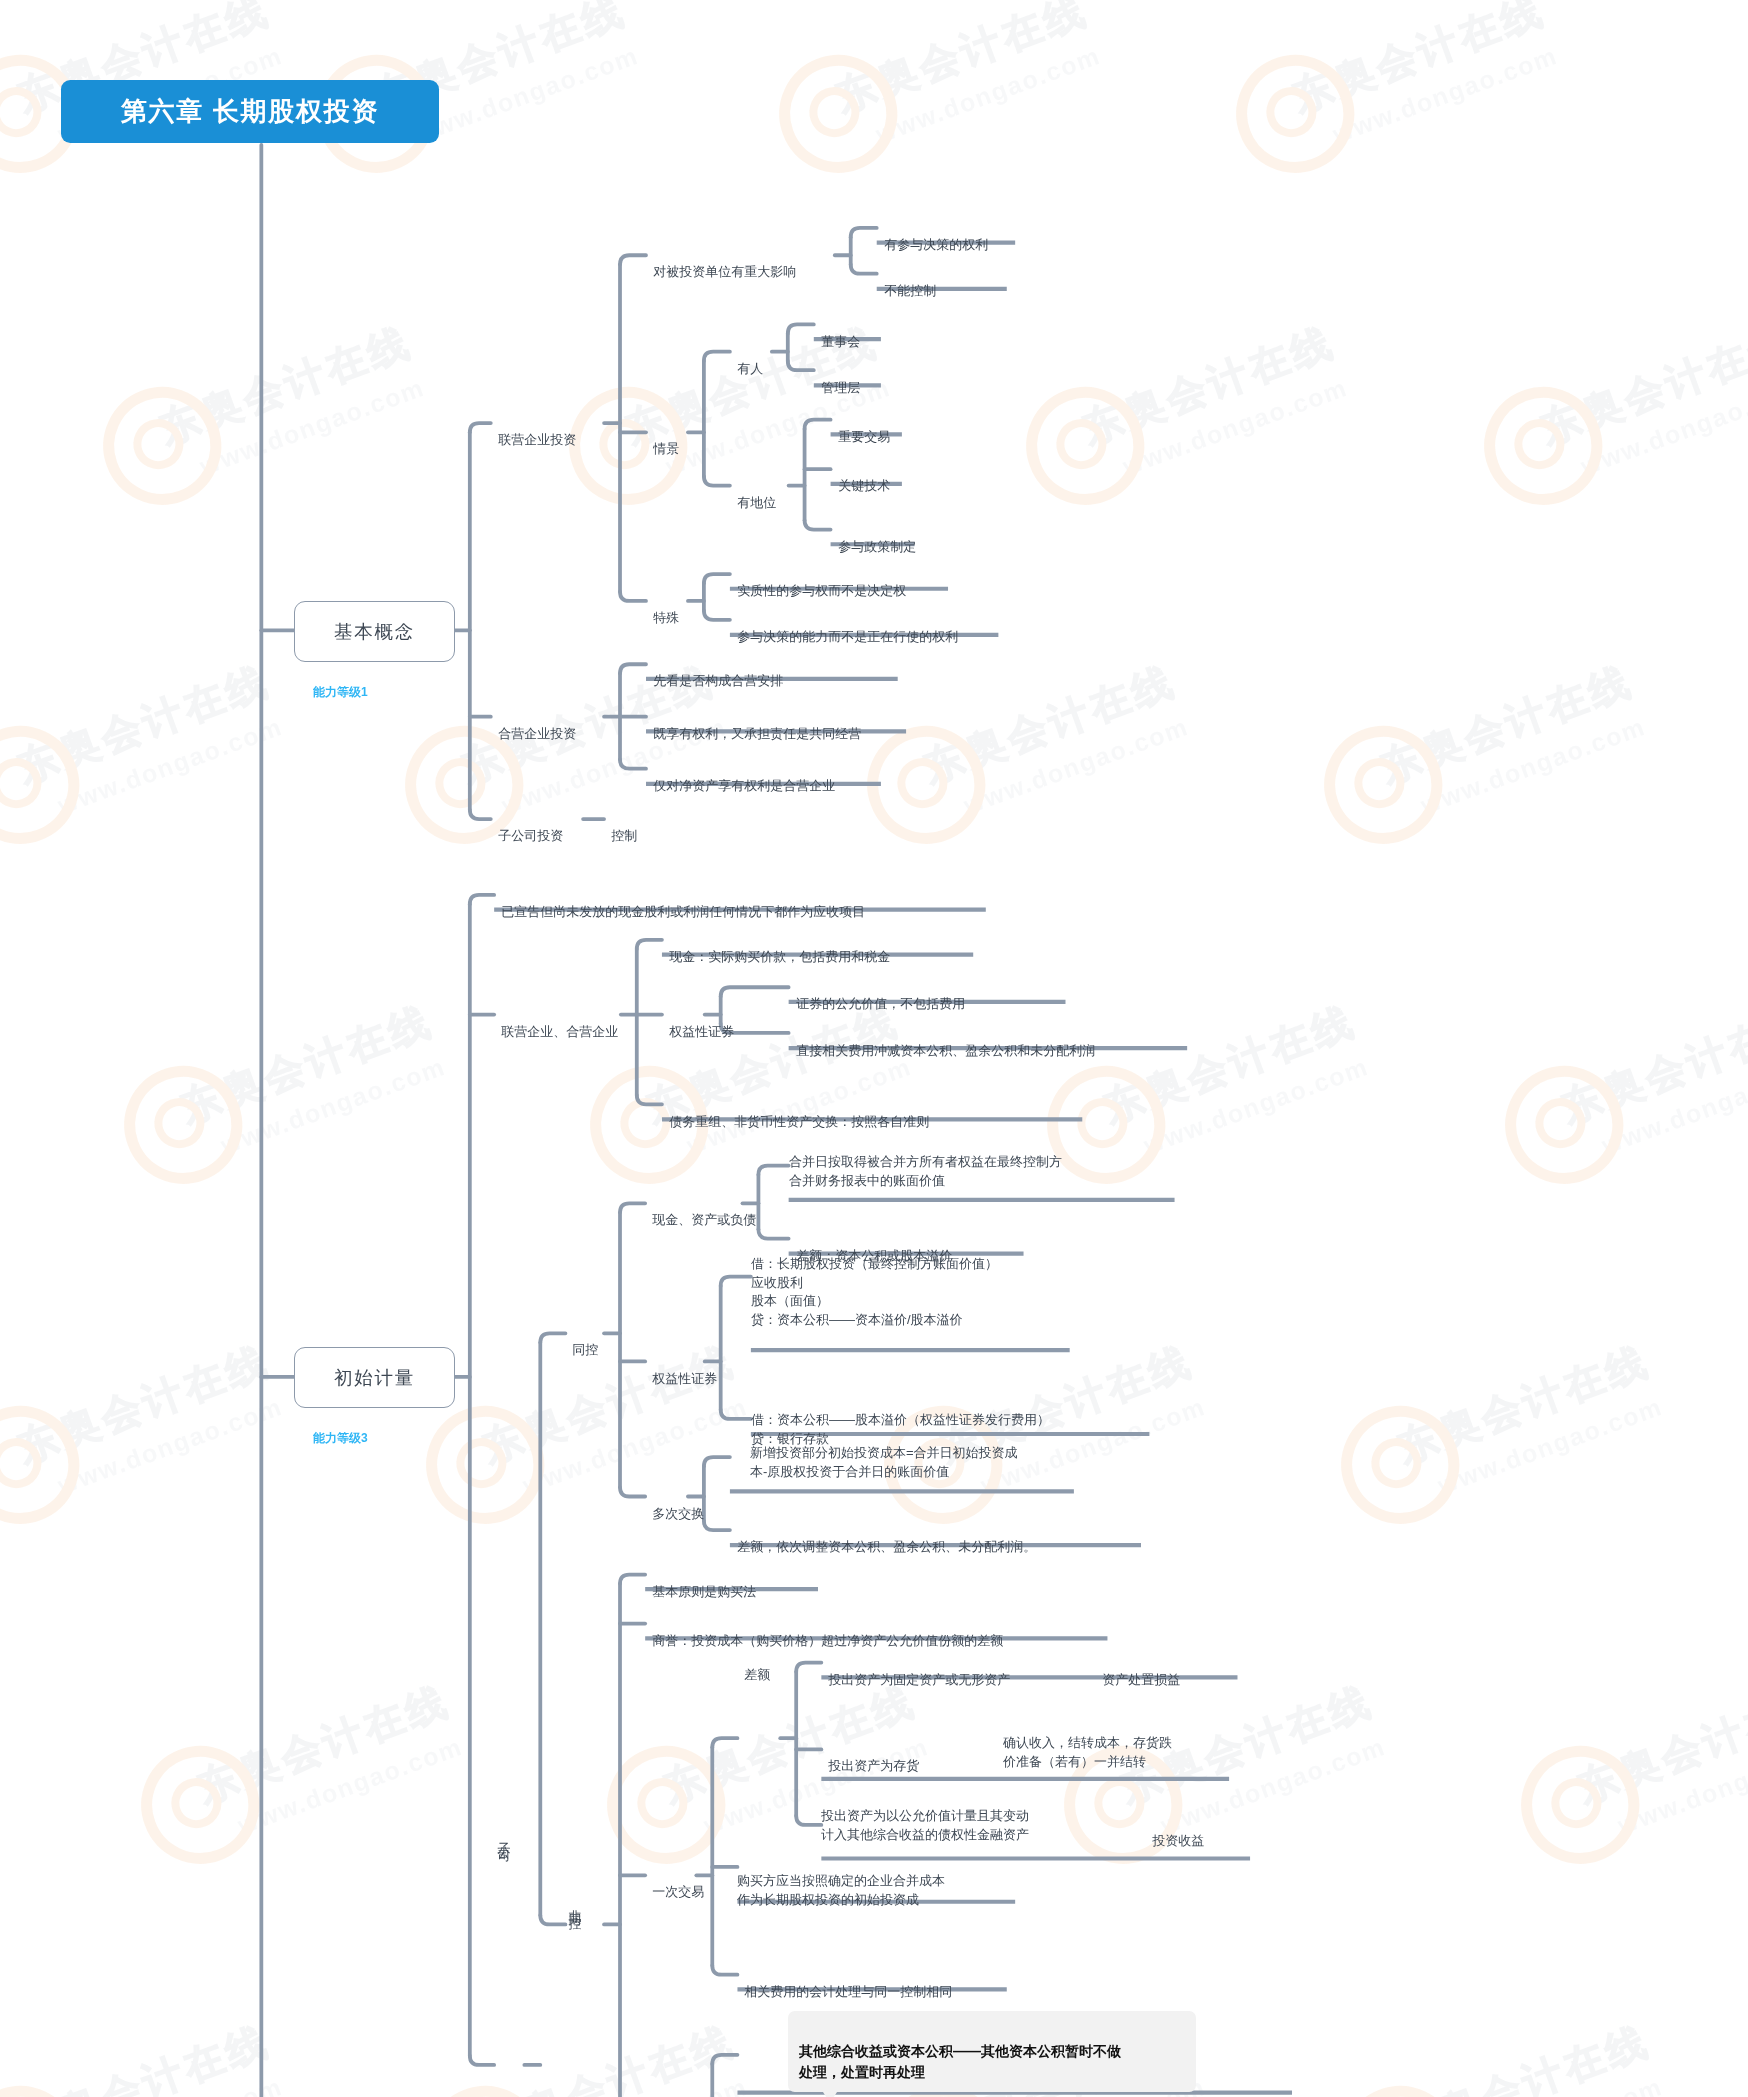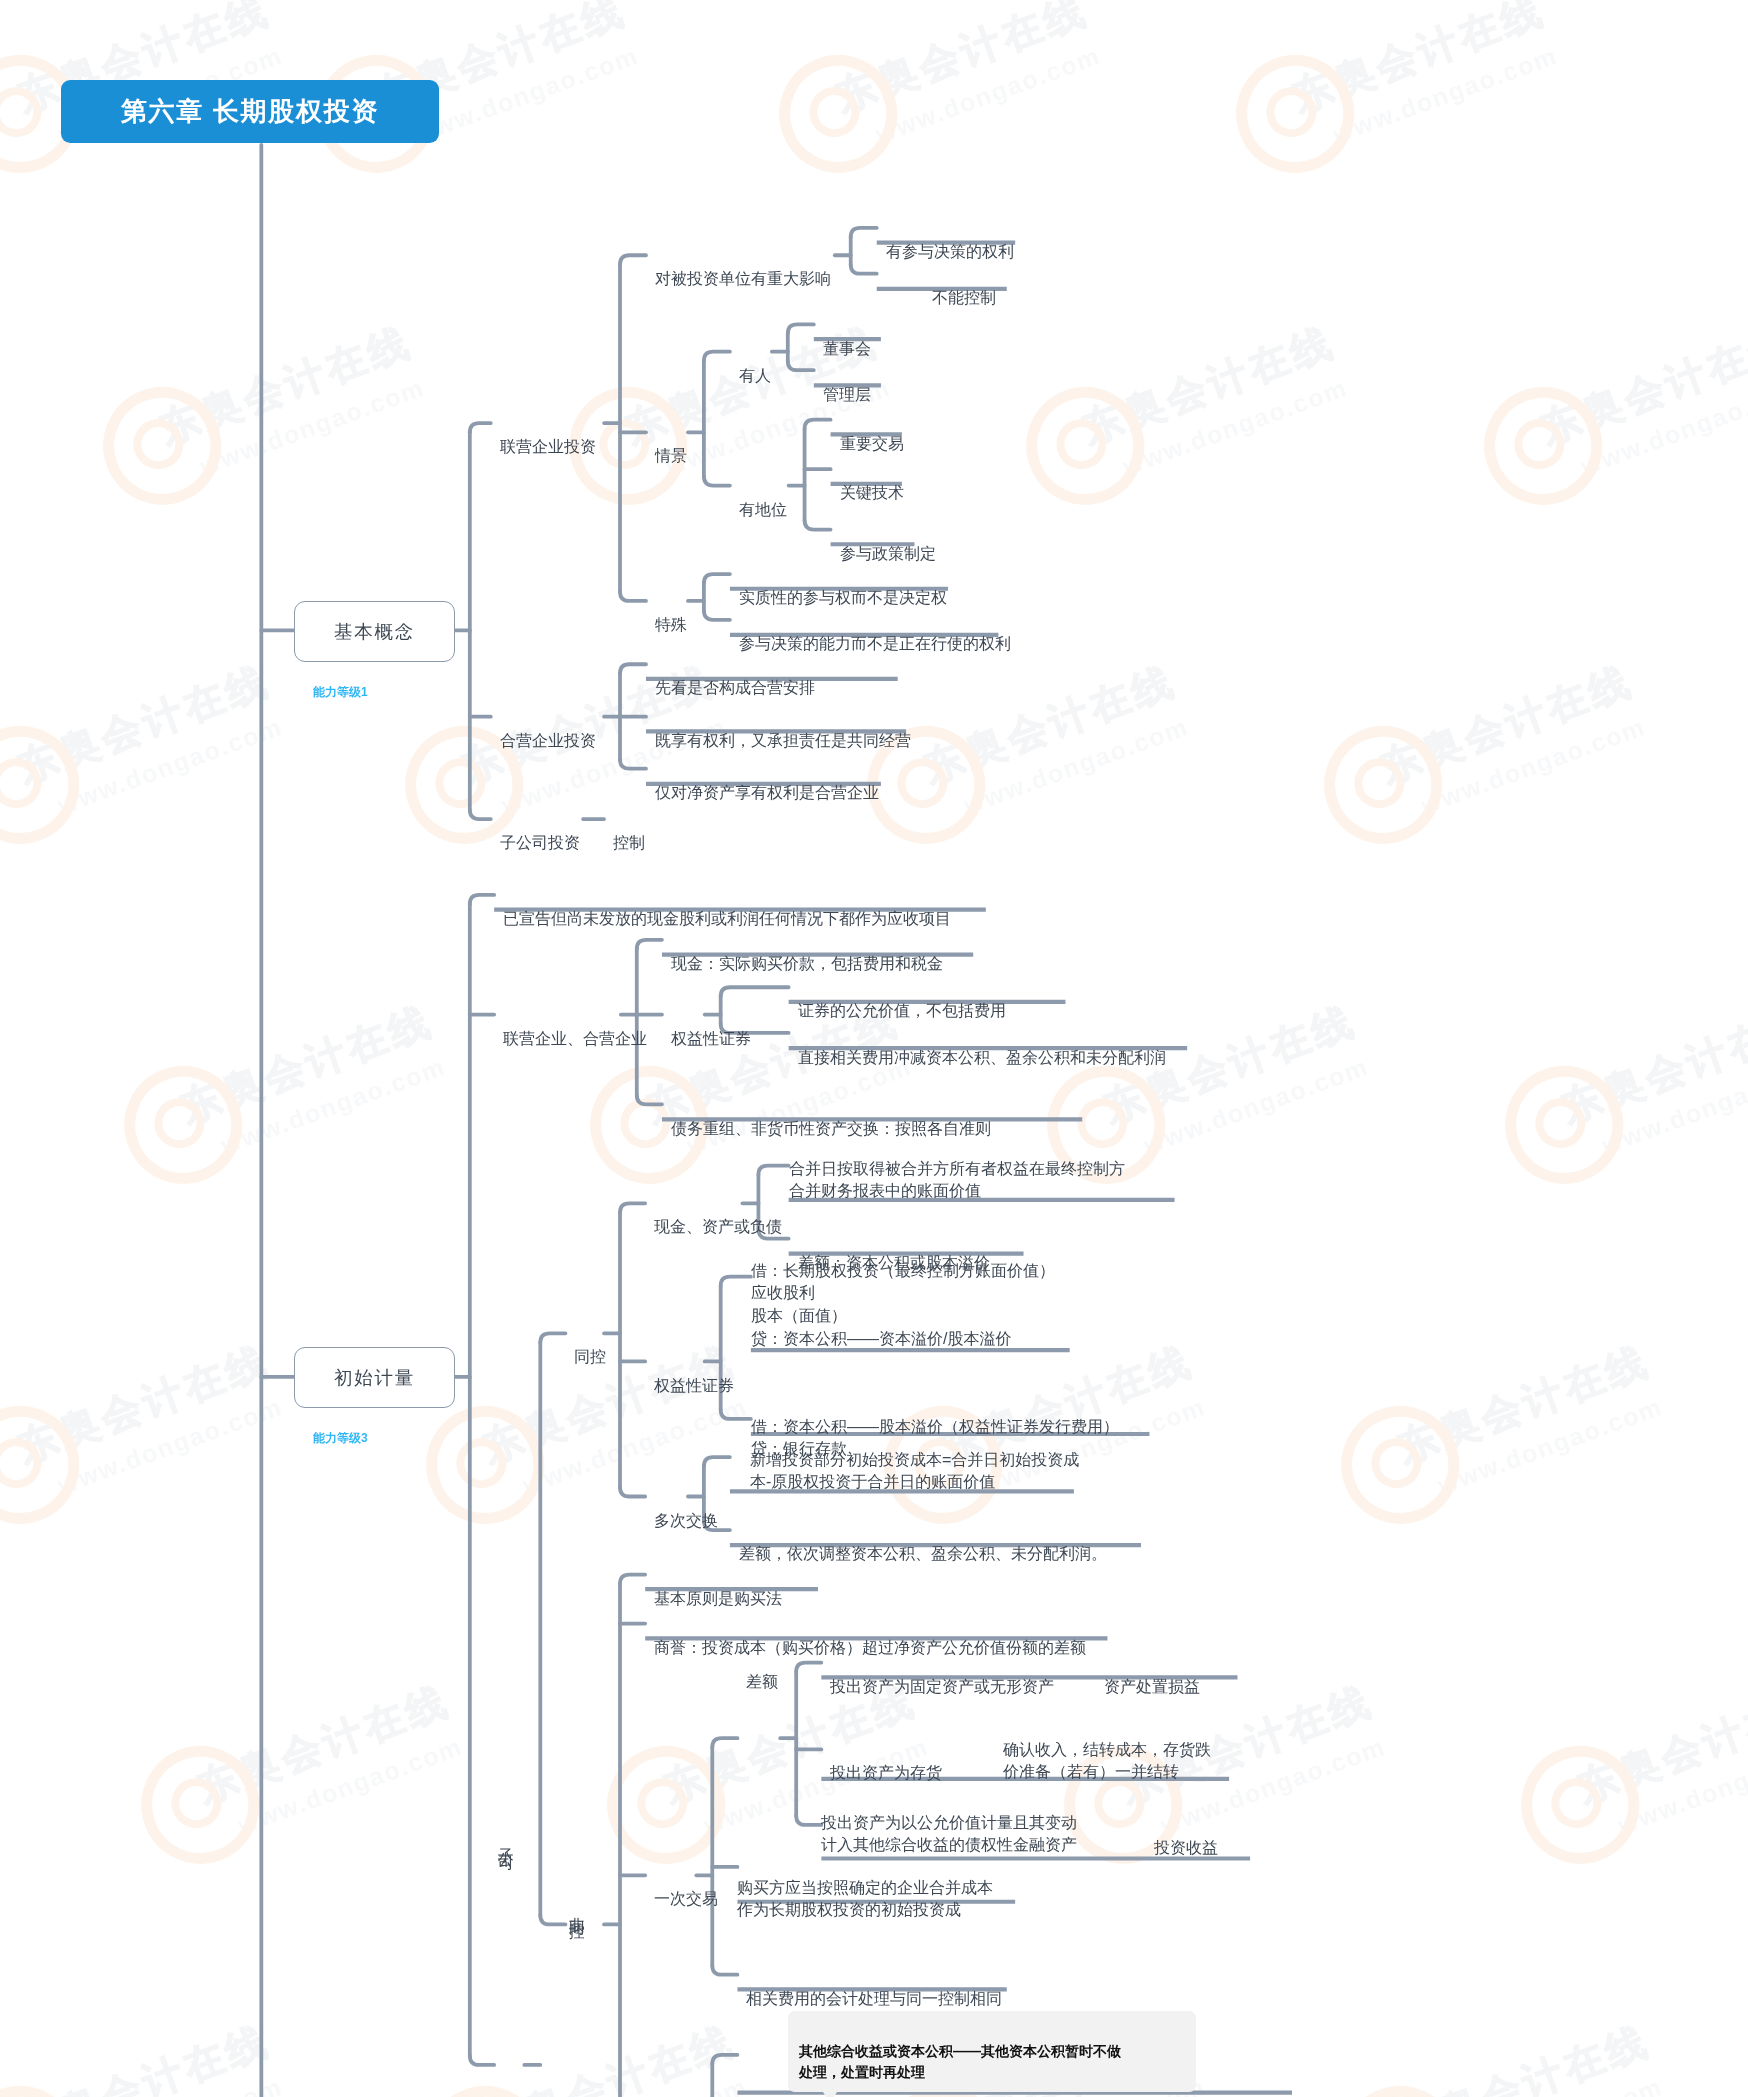--- a/index.html
+++ b/index.html
@@ -27,21 +27,21 @@
     font-size:25px;font-weight:bold;color:#eceef1;letter-spacing:1.7px;white-space:nowrap;
     margin-top:5.9px;margin-left:25px;
   }
 
   
   #wires{position:absolute;inset:0;z-index:1;}
 
   
   .node{
     position:absolute;z-index:2;
-    font-size:16px;line-height:1.42;color:#3d4753;white-space:pre;
+    font-size:13px;line-height:1.42;color:#3d4753;white-space:pre;
   }
   .node.wrap{white-space:pre-line;}
   .rootbox{
     position:absolute;z-index:3;background:#1a8fd6;border-radius:9.2px;
     color:#ffffff;font-size:26px;font-weight:bold;letter-spacing:1.7px;
     display:flex;align-items:center;justify-content:center;
   }
   .lvlbox{
     position:absolute;z-index:3;border:1.7px solid #8d9aab;border-radius:11px;background:#fff;
     display:flex;align-items:center;justify-content:center;
@@ -398,21 +398,21 @@
   <span>能力等级</span><span class="num">1</span>
 </div>
 
 <div class="node" style="left:491px;top:413px;">
   <span>联营企业投资</span></div>
 
 <div class="node" style="left:646px;top:245px;">
   <span>对被投资单位有重大影响</span></div>
 <div class="node" style="left:877px;top:218px;">
   <span>有参与决策的权利</span></div>
-<div class="node" style="left:877px;top:264px;margin-left:46px;">
+<div class="node" style="left:877px;top:264px;">
   <span>不能控制</span></div>
 
 <div class="node" style="left:646px;top:422px;">
   <span>情景</span></div>
 <div class="node" style="left:730px;top:342px;">
   <span>有人</span></div>
 <div class="node" style="left:814px;top:315px;">
   <span>董事会</span></div>
 <div class="node" style="left:814px;top:361px;">
   <span>管理层</span></div>

